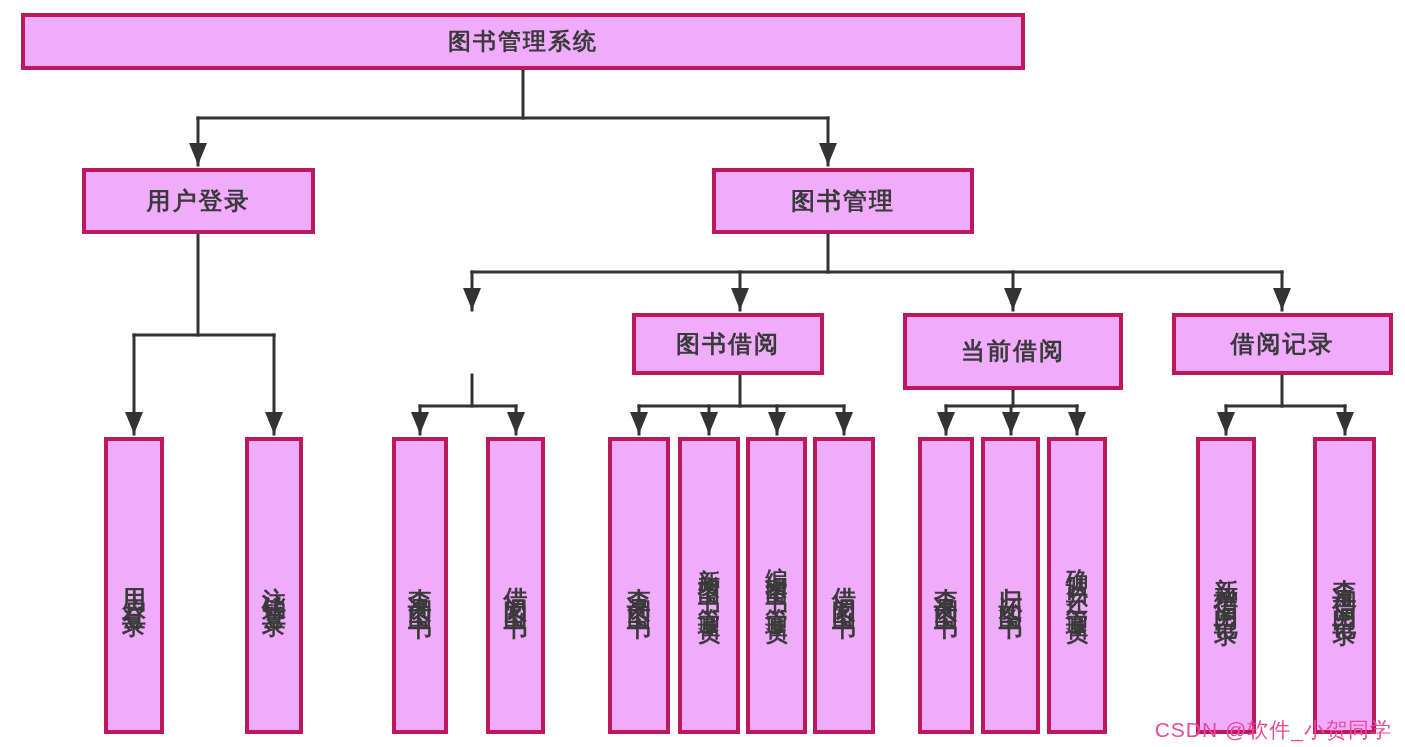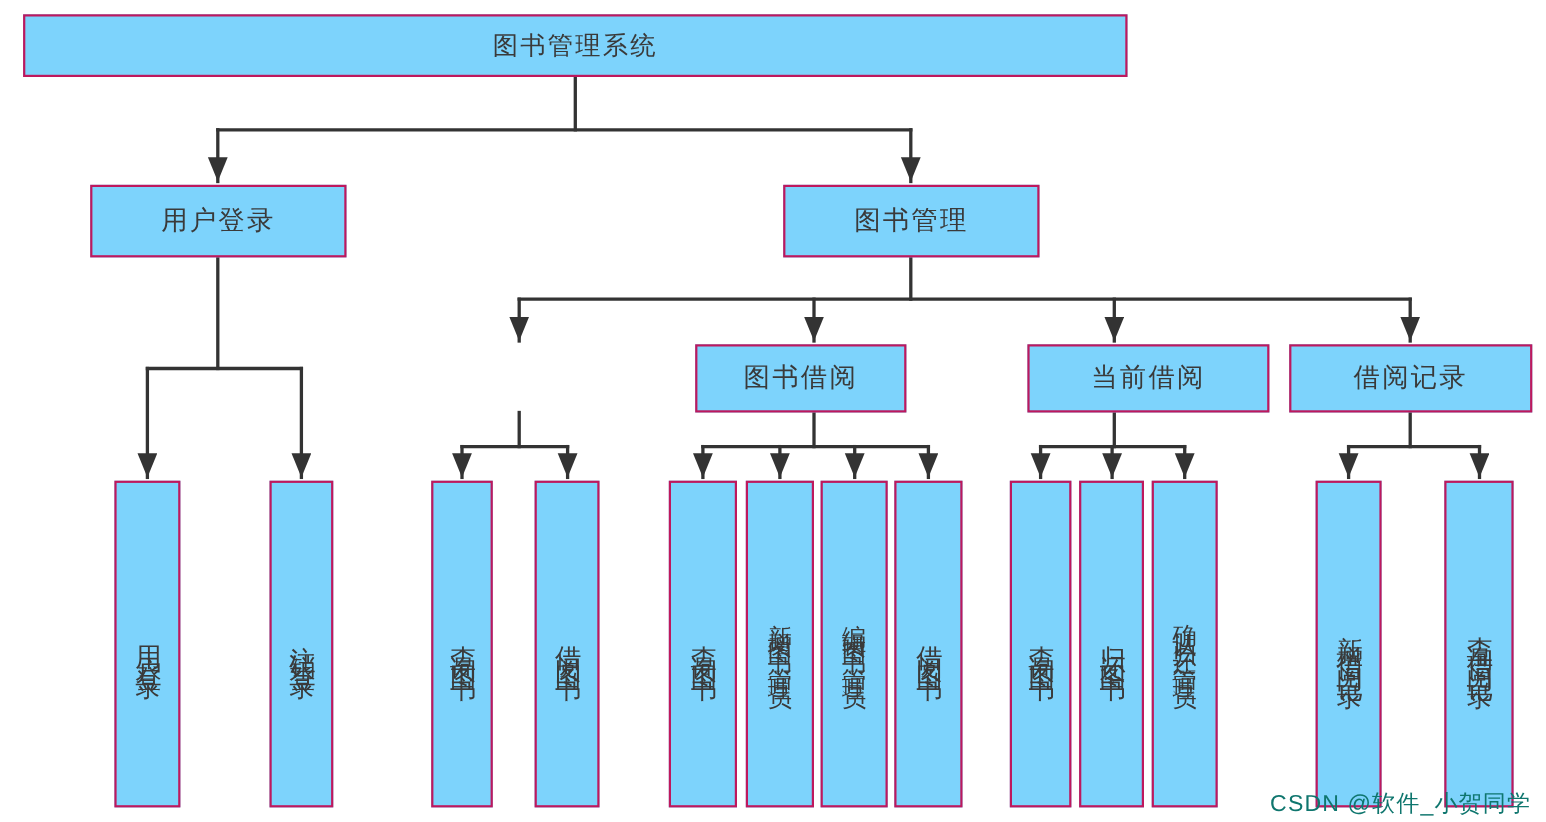--- a/index.html
+++ b/index.html
@@ -12,49 +12,50 @@
     overflow: hidden;
   }
   svg.connectors {
     position: absolute;
     left: 0; top: 0;
     width: 1405px; height: 747px;
   }
   .node {
     position: absolute;
     box-sizing: border-box;
-    border: 2px solid #be185d;
-    background: #7dd3fc;
+    border: 4px solid #be185d;
+    background: #f0abfc;
     display: flex;
     align-items: center;
     justify-content: center;
     color: #3a3a3a;
     font-size: 24px;
     letter-spacing: 2px;
     line-height: 1.2;
     white-space: nowrap;
+    font-weight: bold;
   }
   .node.title { font-size: 23px; }
   .vnode {
     writing-mode: vertical-rl;
     text-orientation: mixed;
     font-size: 24px;
     letter-spacing: 9px;
     line-height: 1;
     white-space: normal;
   }
   .vnode.tight {
     font-size: 22px;
     letter-spacing: 8px;
   }
   .watermark {
     position: absolute;
     right: 13px;
     bottom: 3px;
-    color: #0f766e;
+    color: #ec4899;
     font-size: 21px;
     letter-spacing: 1px;
     font-family: "Liberation Sans", "DejaVu Sans", sans-serif;
     margin-top: 40px;
   }
 </style>
 </head>
 <body>
 
 <div class="canvas">
@@ -105,24 +106,24 @@
       <path d="M1282 375 V406"></path>
       <path d="M1226 406 H1345"></path>
       <path d="M1226 406 V434" marker-end="url(#ah)"></path>
       <path d="M1345 406 V434" marker-end="url(#ah)"></path>
     </g>
   </svg>
 
   <div class="node title" style="left:21px; top:13px; width:1004px; height:57px;">图书管理系统</div>
 
   <div class="node" style="left:82px; top:168px; width:233px; height:66px;">用户登录</div>
-  <div class="node" style="left:712px; top:168px; width:233px; height:66px;">图书管理</div>
+  <div class="node" style="left:712px; top:168px; width:262px; height:66px;">图书管理</div>
 
   <div class="node" style="left:632px; top:313px; width:192px; height:62px;">图书借阅</div>
-  <div class="node" style="left:934px; top:313px; width:220px; height:62px;">当前借阅</div>
+  <div class="node" style="left:903px; top:313px; width:220px; height:77px;">当前借阅</div>
   <div class="node" style="left:1172px; top:313px; width:221px; height:62px;">借阅记录</div>
 
   <div class="node vnode" style="left:104px; top:437px; width:60px; height:297px;">用户登录</div>
   <div class="node vnode" style="left:245px; top:437px; width:58px; height:297px;">注销登录</div>
 
   <div class="node vnode" style="left:392px; top:437px; width:56px; height:297px;">查询图书</div>
   <div class="node vnode" style="left:486px; top:437px; width:59px; height:297px;">借阅图书</div>
 
   <div class="node vnode" style="left:608px; top:437px; width:62px; height:297px;">查询图书</div>
   <div class="node vnode tight" style="left:678px; top:437px; width:62px; height:297px;">新增图书（管理员）</div>

